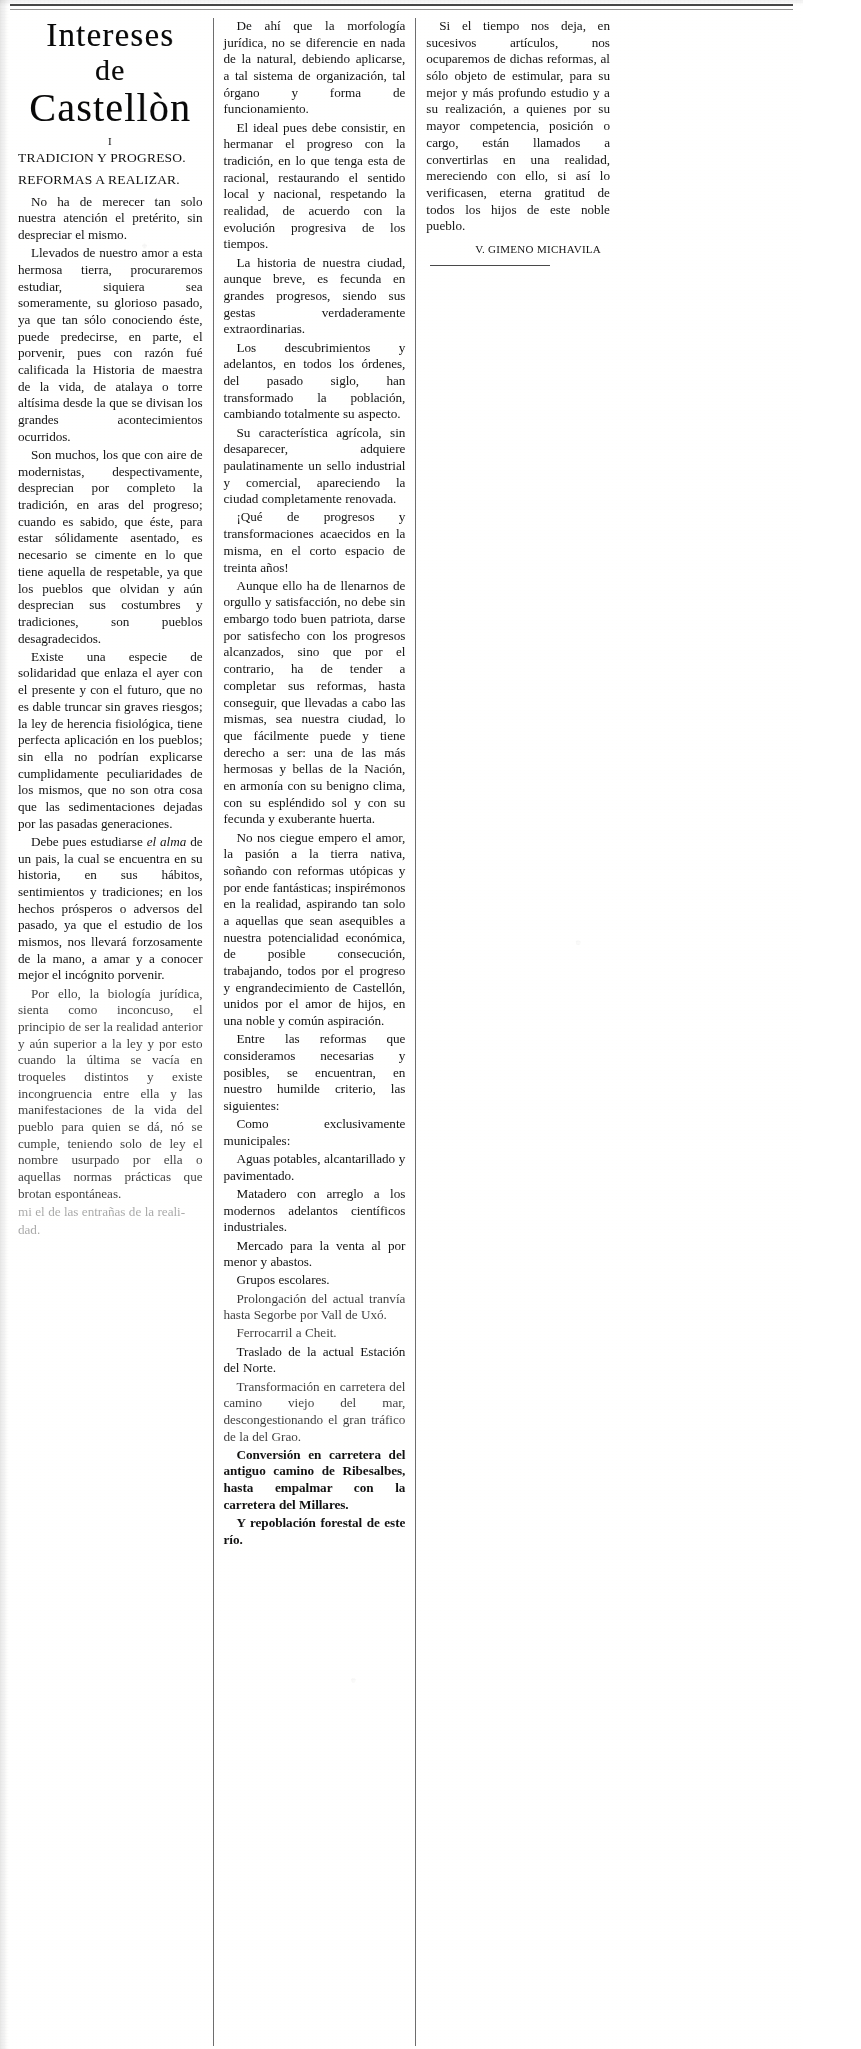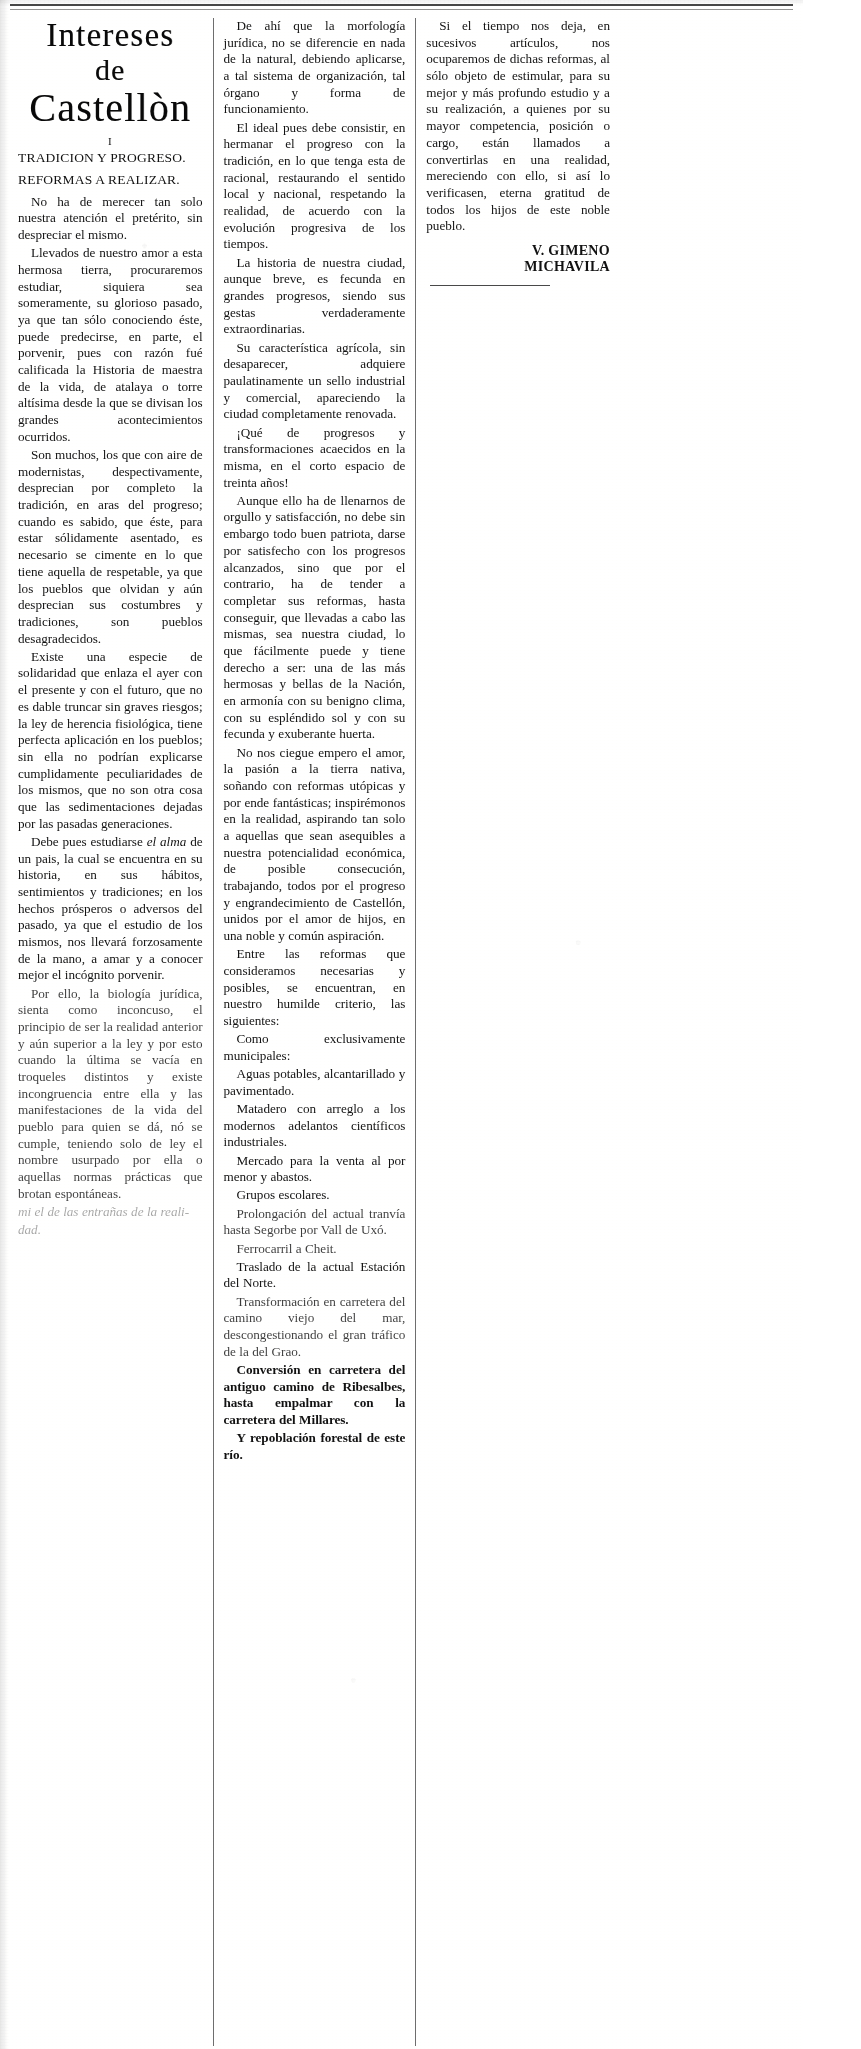--- a/index.html
+++ b/index.html
@@ -119,29 +119,27 @@
   .smudge {
     opacity: 0.82;
   }
   .heavy {
     font-weight: 700;
     letter-spacing: 0.1px;
   }
   .ghost {
     opacity: 0.38;
     filter: blur(0.25px);
-    font-style: italic;
   }
   .byline {
-    font-size: 14px;
-    text-align: right;
+    font-size: 11px;
+    text-align: center;
     padding-left: 40px;
     margin-top: 8px;
     letter-spacing: 0.3px;
-    font-weight: bold;
   }
   .byline-rule {
     margin: 10px 28px 0 4px;
     border-top: 1.5px solid #2c2c2c;
     opacity: 0.85;
     width: 120px;
   }
   .col.c4 { padding-left: 14px; }
   .tail-dark {
     font-weight: 700;
@@ -187,20 +185,21 @@
       <p class="body">Debe pues estudiarse <em>el alma</em> de un pais, la cual se encuentra en su historia, en sus hábitos, sentimientos y tradiciones; en los hechos prósperos o adversos del pasado, ya que el estudio de los mismos, nos llevará forzosamente de la mano, a amar y a conocer mejor el incógnito porvenir.</p>
       <p class="body smudge">Por ello, la biología jurídica, sienta como inconcuso, el principio de ser la realidad anterior y aún superior a la ley y por esto cuando la última se vacía en troqueles distintos y existe incongruencia entre ella y las manifestaciones de la vida del pueblo para quien se dá, nó se cumple, teniendo solo de ley el nombre usurpado por ella o aquellas normas prácticas que brotan espontáneas.</p>
       <p class="body noindent ghost">mi el de las entrañas de la reali-</p>
       <p class="body noindent ghost">dad.</p>
     </div>
 
     <div class="col c2">
       <p class="body">De ahí que la morfología jurídica, no se diferencie en nada de la natural, debiendo aplicarse, a tal sistema de organización, tal órgano y forma de funcionamiento.</p>
       <p class="body">El ideal pues debe consistir, en hermanar el progreso con la tradición, en lo que tenga esta de racional, restaurando el sentido local y nacional, respetando la realidad, de acuerdo con la evolución progresiva de los tiempos.</p>
       <p class="body">La historia de nuestra ciudad, aunque breve, es fecunda en grandes progresos, siendo sus gestas verdaderamente extraordinarias.</p>
+      <p class="body">Los descubrimientos y adelantos, en todos los órdenes, del pasado siglo, han transformado la población, cambiando totalmente su aspecto.</p>
       <p class="body">Su característica agrícola, sin desaparecer, adquiere paulatinamente un sello industrial y comercial, apareciendo la ciudad completamente renovada.</p>
       <p class="body">¡Qué de progresos y transformaciones acaecidos en la misma, en el corto espacio de treinta años!</p>
       <p class="body">Aunque ello ha de llenarnos de orgullo y satisfacción, no debe sin embargo todo buen patriota, darse por satisfecho con los progresos alcanzados, sino que por el contrario, ha de tender a completar sus reformas, hasta conseguir, que llevadas a cabo las mismas, sea nuestra ciudad, lo que fácilmente puede y tiene derecho a ser: una de las más hermosas y bellas de la Nación, en armonía con su benigno clima, con su espléndido sol y con su fecunda y exuberante huerta.</p>
       <p class="body">No nos ciegue empero el amor, la pasión a la tierra nativa, soñando con reformas utópicas y por ende fantásticas; inspirémonos en la realidad, aspirando tan solo a aquellas que sean asequibles a nuestra potencialidad económica, de posible consecución, trabajando, todos por el progreso y engrandecimiento de Castellón, unidos por el amor de hijos, en una noble y común aspiración.</p>
       <p class="body">Entre las reformas que consideramos necesarias y posibles, se encuentran, en nuestro humilde criterio, las siguientes:</p>
       <p class="body">Como exclusivamente municipales:</p>
       <p class="body">Aguas potables, alcantarillado y pavimentado.</p>
       <p class="body">Matadero con arreglo a los modernos adelantos científicos industriales.</p>
       <p class="body">Mercado para la venta al por menor y abastos.</p>
       <p class="body">Grupos escolares.</p>

